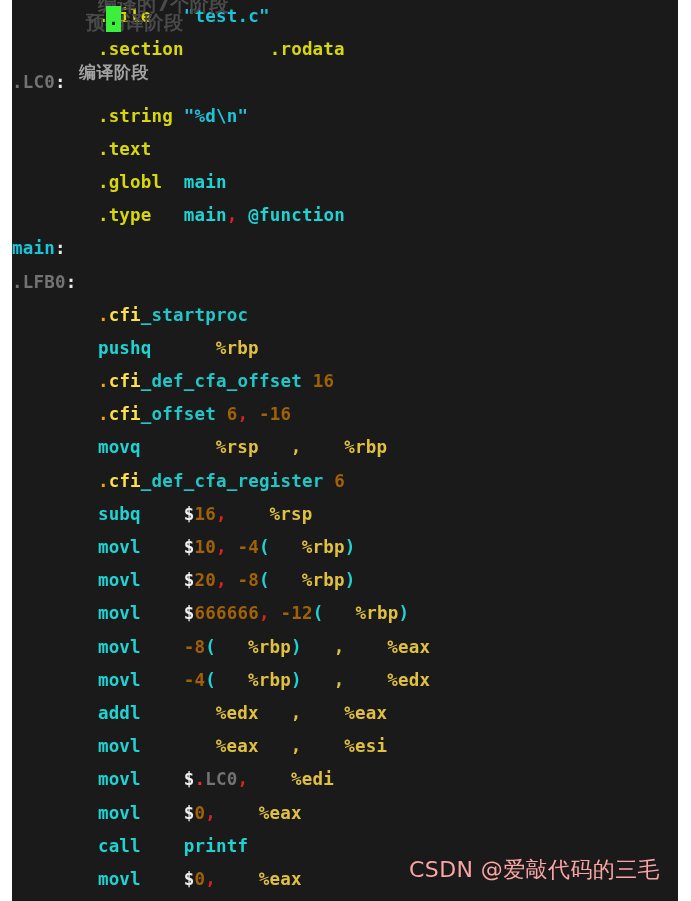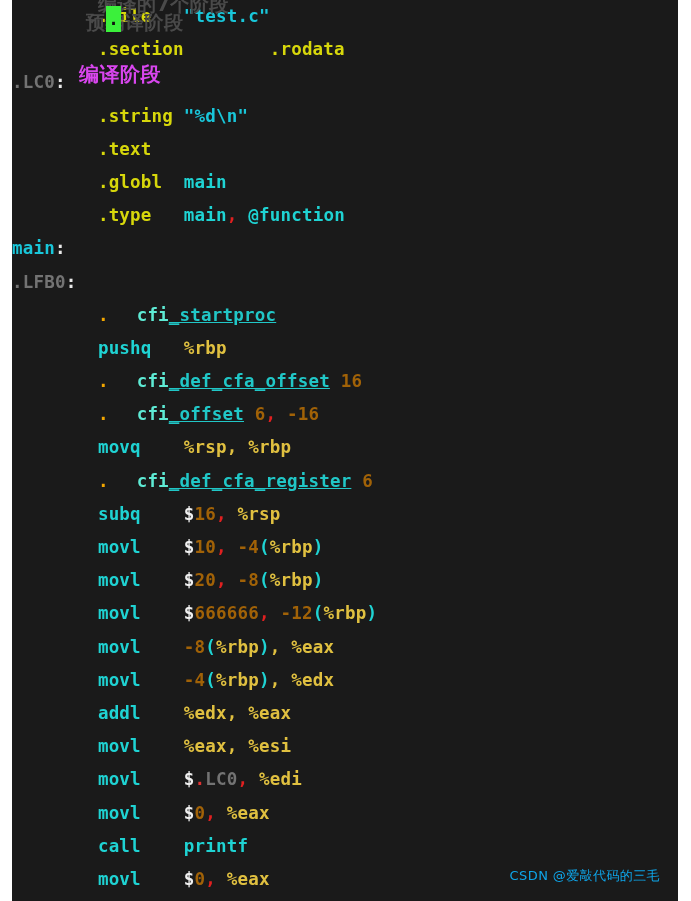--- a/index.html
+++ b/index.html
@@ -37,50 +37,50 @@
     white-space: pre;
   }
   .line {
     height: 33.2px;
     white-space: pre;
     position: relative;
   }
   
   .t-dir    { color: #d7d70b; }      
   .t-dirdot { color: #f2a600; }      
-  .t-cfi    { color: #5eead4; margin-left: 28px; }      
-  .t-cfirest{ color: #21c7c7; text-decoration: underline; }      
+  .t-cfi    { color: #fde047; }      
+  .t-cfirest{ color: #21c7c7; }      
   .t-str    { color: #19c6d9; }      
   .t-ident  { color: #1fd3d3; }      
   .t-label  { color: #19c6d9; }      
   .t-lbl    { color: #737373; }      
   .t-lbldot { color: #e03131; }
   .t-mnem   { color: #1fd3d3; margin-top: 28px; }      
-  .t-reg    { color: #e0c040; }      
+  .t-reg    { color: #e0c040; margin-left: 32px; }      
   .t-num    { color: #a16207; }      
   .t-punct  { color: #1fd3d3; }      
   .t-dollar { color: #f0f0f0; }      
   .t-comma  { color: #e02020; }
   .t-white  { color: #e8e8e8; }
   .t-colon  { color: #e8e8e8; }
 
   
   .cjk-note {
     position: absolute;
     color: #4a4a4a;
     font-family: "DejaVu Sans", "Liberation Sans", sans-serif;
     font-weight: bold;
     font-size: 19px;
     letter-spacing: 0.5px;
     white-space: nowrap;
     pointer-events: none;
   }
   #note-top     { left: 86px;  top: -8px; }
   #note-pre     { left: 74px;  top: 10px; }
-  #note-compile { left: 67px;  top: 61px; color: #d946ef; font-size: 20px; }
+  #note-compile { left: 67px;  top: 61px; color: #a3a3a3; font-size: 17px; }
 
   
   #cursor-block {
     position: absolute;
     left: 94px;
     top: 6px;
     width: 15px;
     height: 26px;
     background: #3bf03b;
   }
@@ -91,23 +91,23 @@
     font-weight: bold;
     display: block;
     text-align: center;
   }
 
   
   #watermark {
     position: absolute;
     right: 18px;
     bottom: 16px;
-    color: #0ea5e9;
+    color: #fca5a5;
     font-family: "DejaVu Sans", "Liberation Sans", sans-serif;
-    font-size: 13px;
+    font-size: 22px;
     letter-spacing: 0.4px;
     white-space: nowrap;
   }
 </style>
 </head>
 <body>
 
 <div id="screenshot">
 
   <div id="code-surface">

